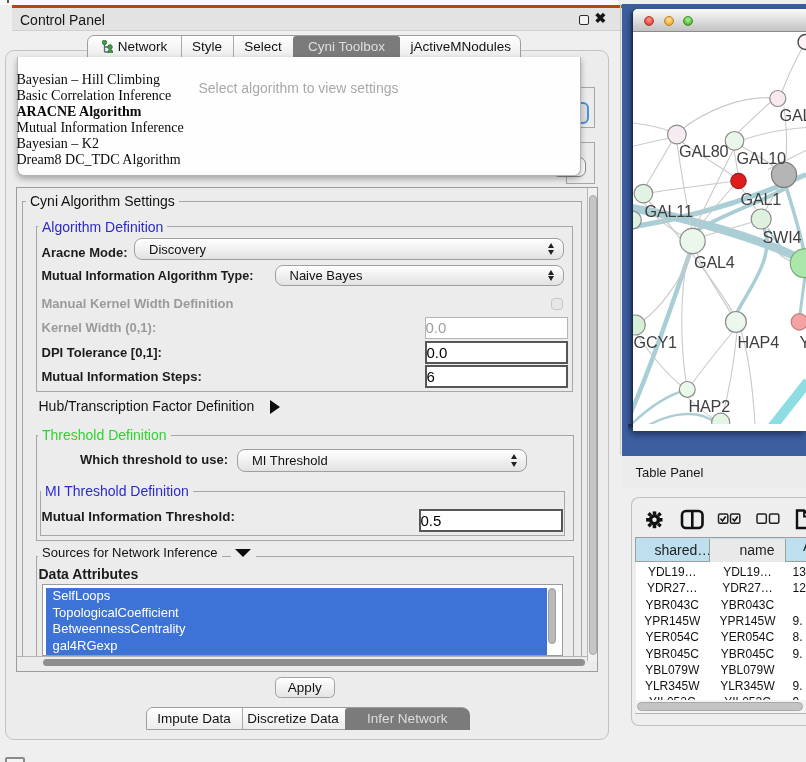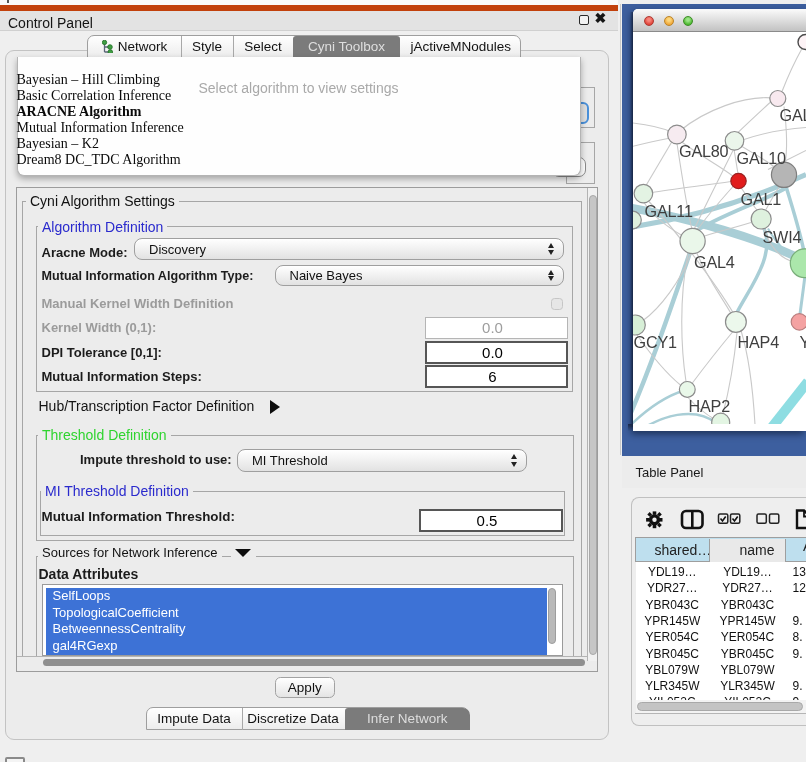--- a/index.html
+++ b/index.html
@@ -1,42 +1,42 @@
 <!DOCTYPE html>
 <html><head>
 <meta charset="utf-8">
 <style>
 * {margin:0; padding:0; box-sizing:border-box;}
 html,body {width:806px; height:762px; overflow:hidden;}
 body {background:#efefef; font-family:"Liberation Sans", sans-serif; position:relative;}
 .ab {position:absolute;}
 #topstrip {left:0; top:0; width:618px; height:5px; background:#fafafa;}
 #cp {left:0; top:5px; width:618px; height:733px;}
-#titlebar {left:0; top:0; width:618px; height:26px; background:#e3e3e3; border-top:6px solid #c2410c; border-bottom:1px solid #d0d0d0;}
+#titlebar {left:12px; top:0; width:618px; height:26px; background:#e3e3e3; border-top:3px solid #c2410c; border-bottom:1px solid #d0d0d0;}
 #titlebar .t {position:absolute; left:8px; top:4px; font-size:14px; color:#151515;}
 #btnsq {left:578.5px; top:9.5px; width:10px; height:10px; border:1.5px solid #2a2a2a; border-radius:2px; background:#f2f2f2;}
 #btnx {left:594.5px; top:7px; font-size:14px; font-weight:bold; color:#151515; line-height:12px;}
 #innerpanel {left:5px; top:45px; width:603.5px; height:690px; background:#ececec; border:1px solid #c3c3c3; border-radius:9px;}
 .tstrip {height:23px; border:1px solid #9e9e9e; border-radius:7px 7px 0 0; background:linear-gradient(#ffffff,#ececec);}
 .tdiv {position:absolute; top:0; width:1px; height:22px; background:#a8a8a8;}
 .tsel {position:absolute; top:0; height:22px; background:#7b7b7b; border-radius:3px 3px 0 0; font-size:13.5px; color:#dedede; text-align:center; line-height:21px; white-space:nowrap;}
 .ttxt {position:absolute; top:0; height:22px; font-size:13.5px; color:#121212; text-align:center; line-height:21px; white-space:nowrap;}
 #scrollpane {left:16px; top:181.5px; width:581.5px; height:485.5px; border:1px solid #9c9c9c; background:#ececec;}
 .grp {position:absolute; border:1px solid #a6a6a6;}
 .grplbl {position:absolute; background:#ececec; padding:0 4px; font-size:14px; color:#111; height:14px; line-height:14px; white-space:nowrap;}
 .blue {color:#2a2acd;}
 .green {color:#2fd42f;}
 .lb {position:absolute; font-size:13px; font-weight:bold; color:#1c1c1c; height:16px; line-height:16px; white-space:nowrap;}
 .lgray {color:#9b9b9b;}
 .ln {position:absolute; font-size:13.5px; color:#141414; height:16px; line-height:16px; white-space:nowrap;}
 .combo {position:absolute; border:1px solid #9f9f9f; border-radius:8px; background:linear-gradient(#ffffff,#e2e2e2); box-shadow:inset 0 1px 0 #fff; font-size:13px; color:#111;}
 .combo .ct {position:absolute; left:14px; top:50%; transform:translateY(-50%); white-space:nowrap;}
 .au {position:absolute; right:9px; top:4px; width:0; height:0; border-left:3.5px solid transparent; border-right:3.5px solid transparent; border-bottom:5px solid #222;}
 .ad {position:absolute; right:9px; bottom:4px; width:0; height:0; border-left:3.5px solid transparent; border-right:3.5px solid transparent; border-top:5px solid #222;}
-.fld {position:absolute; background:#fff; font-size:15px; text-align:center; padding-right:7px; color:#000;}
+.fld {position:absolute; background:#fff; font-size:15px; text-align:left; padding-right:7px; color:#000;}
 .fdis {border:1px solid #b5b5b5; color:#9e9e9e;}
 .fen {border:2px solid #565656;}
 #popup {left:16.5px; top:52px; width:564px; height:118.5px; background:#fefefe; border:1px solid #b4b4b4; border-top:none; border-radius:0 0 7px 7px; box-shadow:0 3px 6px rgba(0,0,0,0.3); z-index:10;}
 #popup .pt {position:absolute; left:0; top:2.5px; width:100%; text-align:center; font-size:14px; color:#a9a9a9;margin-top:20px;}
 #popup .items {position:absolute; left:-1px; top:15px; font-size:14px; line-height:16px; color:#0a0a0a;font-family:Liberation Serif, serif;}
 </style>
 </head>
 <body>
 <div class="ab" id="topstrip"></div>
 <div class="ab" style="left:7px; top:0; width:1.5px; height:3px; background:#555;"></div>
@@ -101,21 +101,21 @@
   <div class="fld fdis" style="left:424.5px; top:311.5px; width:143px; height:22px; line-height:20px;">0.0</div>
   <div class="lb" style="left:41.5px; top:340px;">DPI Tolerance [0,1]:</div>
   <div class="fld fen" style="left:424.5px; top:335.5px; width:143px; height:23px; line-height:19px;">0.0</div>
   <div class="lb" style="left:41.5px; top:363.5px;">Mutual Information Steps:</div>
   <div class="fld fen" style="left:424.5px; top:359.5px; width:143px; height:23px; line-height:19px;">6</div>
   <div class="ln" style="left:38.5px; top:392.5px; font-size:14px;">Hub/Transcription Factor Definition</div>
   <div class="ab" style="left:269.5px; top:394.5px; width:0; height:0; border-left:10px solid #0d0d0d; border-top:7px solid transparent; border-bottom:7px solid transparent;"></div>
 
   <div class="grp" style="left:36px; top:430px; width:537.5px; height:106px;"></div>
   <div class="grplbl green" style="left:38px; top:423px;">Threshold Definition</div>
-  <div class="lb" style="left:80px; top:446.5px;">Impute threshold to use:</div>
+  <div class="lb" style="left:80px; top:446.5px;">Which threshold to use:</div>
   <div class="combo" style="left:237px; top:443.5px; width:290px; height:23px;">
       <span class="ct">MI Threshold</span>
       <span class="au"></span>
       <span class="ad"></span>
     </div>
   <div class="grp" style="left:40px; top:486px; width:525px; height:45px;"></div>
   <div class="grplbl blue" style="left:41px; top:479px;">MI Threshold Definition</div>
   <div class="lb" style="left:41.5px; top:504px; font-size:13.4px;">Mutual Information Threshold:</div>
   <div class="fld fen" style="left:418.5px; top:503.5px; width:144px; height:23px; line-height:19px;">0.5</div>
 

